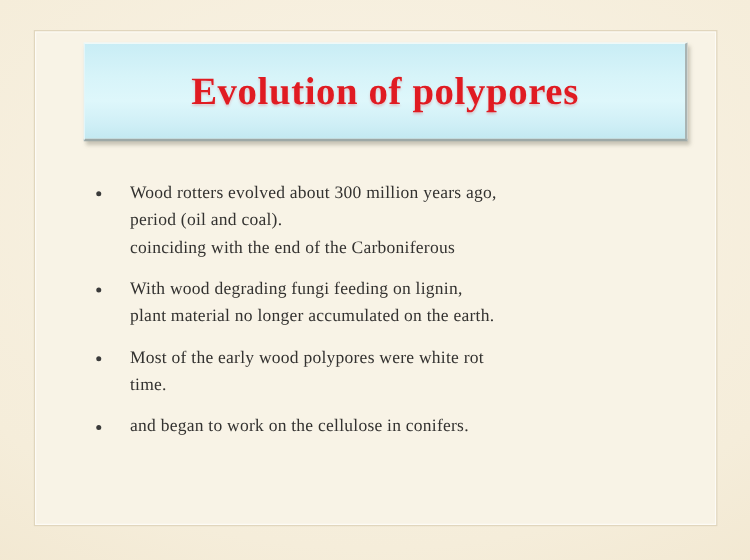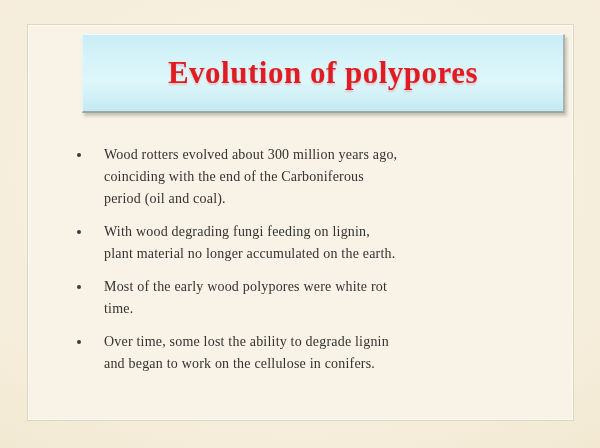--- a/index.html
+++ b/index.html
@@ -25,21 +25,21 @@
     left: 27px;
     top: 24px;
     width: 545px;
     height: 395px;
     background: #f8f3e6;
     border: 1px solid #e1d6bd;
     box-shadow: inset 0 0 0 1px rgba(255,255,255,0.65);
   }
   .title-box {
     position: absolute;
-    left: 54px;
+    left: 39px;
     top: 9px;
     width: 480px;
     height: 76px;
     background: linear-gradient(180deg,
       #c9edf5 0%,
       #d7f4f9 35%,
       #def7fb 60%,
       #cfeff6 85%,
       #c3e9f1 100%);
     border-top: 1px solid #eefbfd;
@@ -97,22 +97,22 @@
     <div class="title-box">
       <h1 class="title">Evolution of polypores</h1>
     </div>
 
     <div class="bullets">
 
       <div class="bullet">
         <span class="dot"></span>
         <div class="lines">
           <div class="line">Wood rotters evolved about 300 million years ago,</div>
+          <div class="line">period (oil and coal).</div>
           <div class="line">coinciding with the end of the Carboniferous</div>
-          <div class="line">period (oil and coal).</div>
         </div>
       </div>
 
       <div class="bullet">
         <span class="dot"></span>
         <div class="lines">
           <div class="line">With wood degrading fungi feeding on lignin,</div>
           <div class="line">plant material no longer accumulated on the earth.</div>
         </div>
       </div>
@@ -121,20 +121,19 @@
         <span class="dot"></span>
         <div class="lines">
           <div class="line">Most of the early wood polypores were white rot</div>
           <div class="line">time.</div>
         </div>
       </div>
 
       <div class="bullet">
         <span class="dot"></span>
         <div class="lines">
-          <div class="line">Over time, some lost the ability to degrade lignin</div>
           <div class="line">and began to work on the cellulose in conifers.</div>
         </div>
       </div>
 
     </div>
   </div>
 </div>
 
 </body></html>

